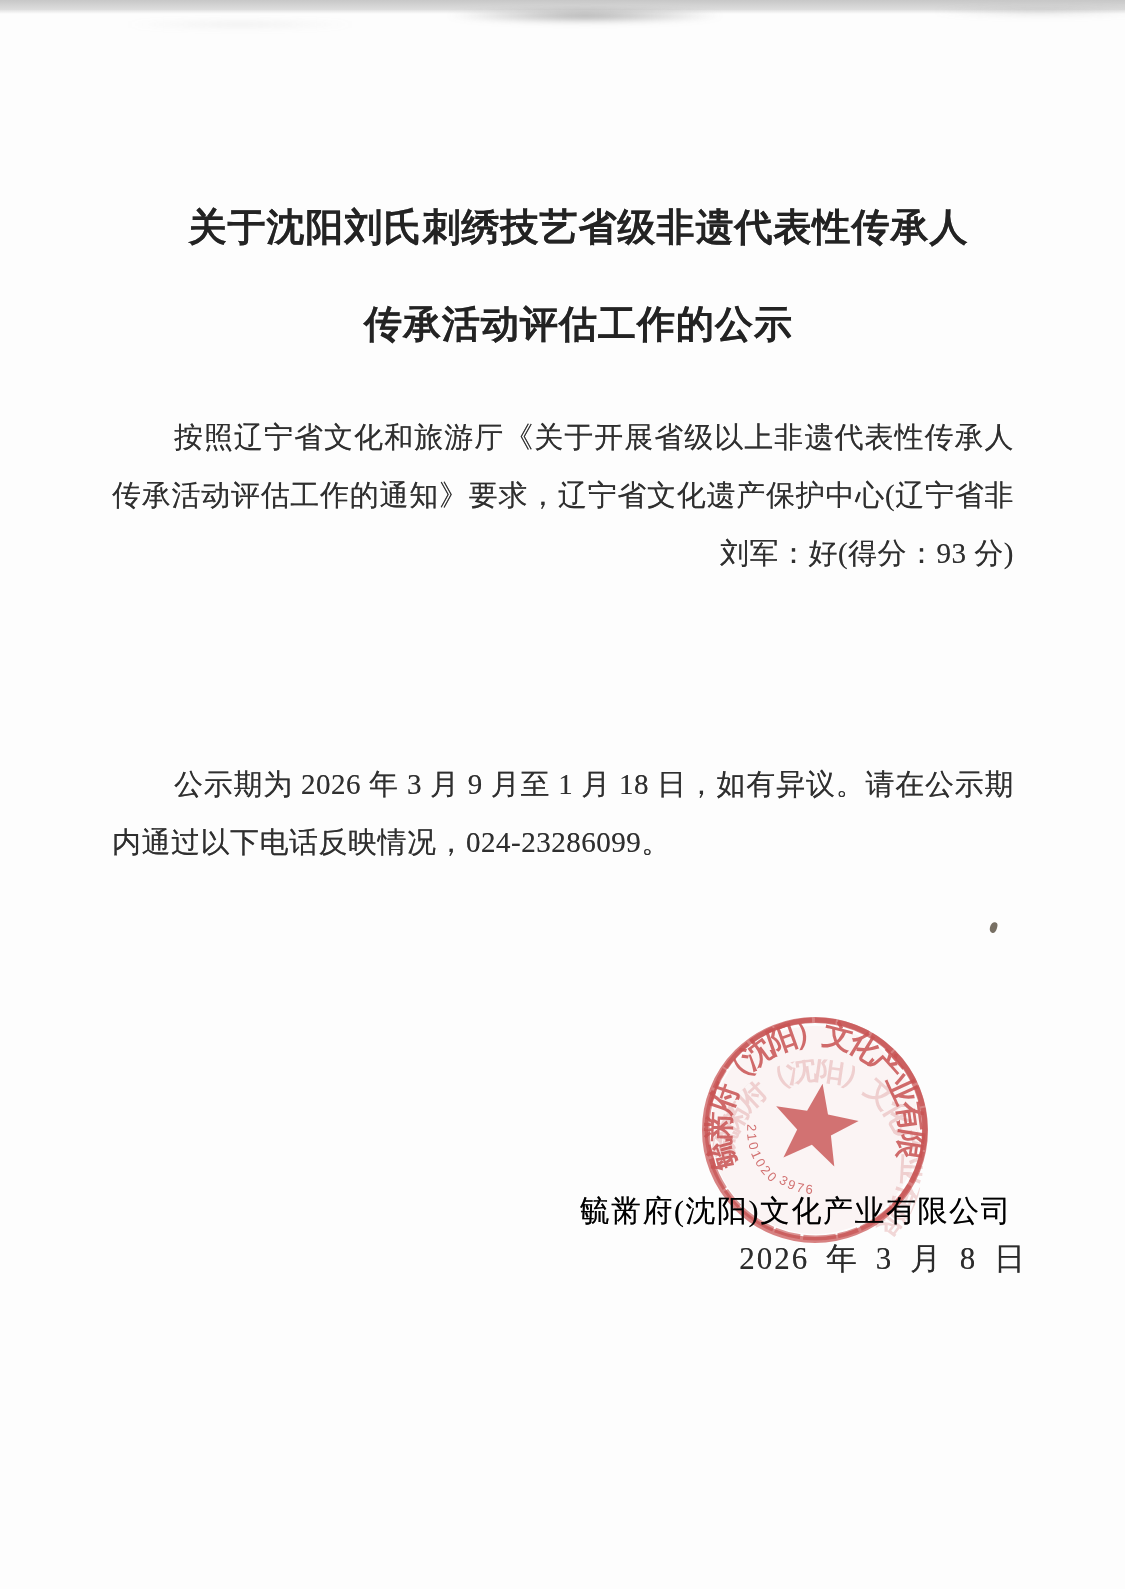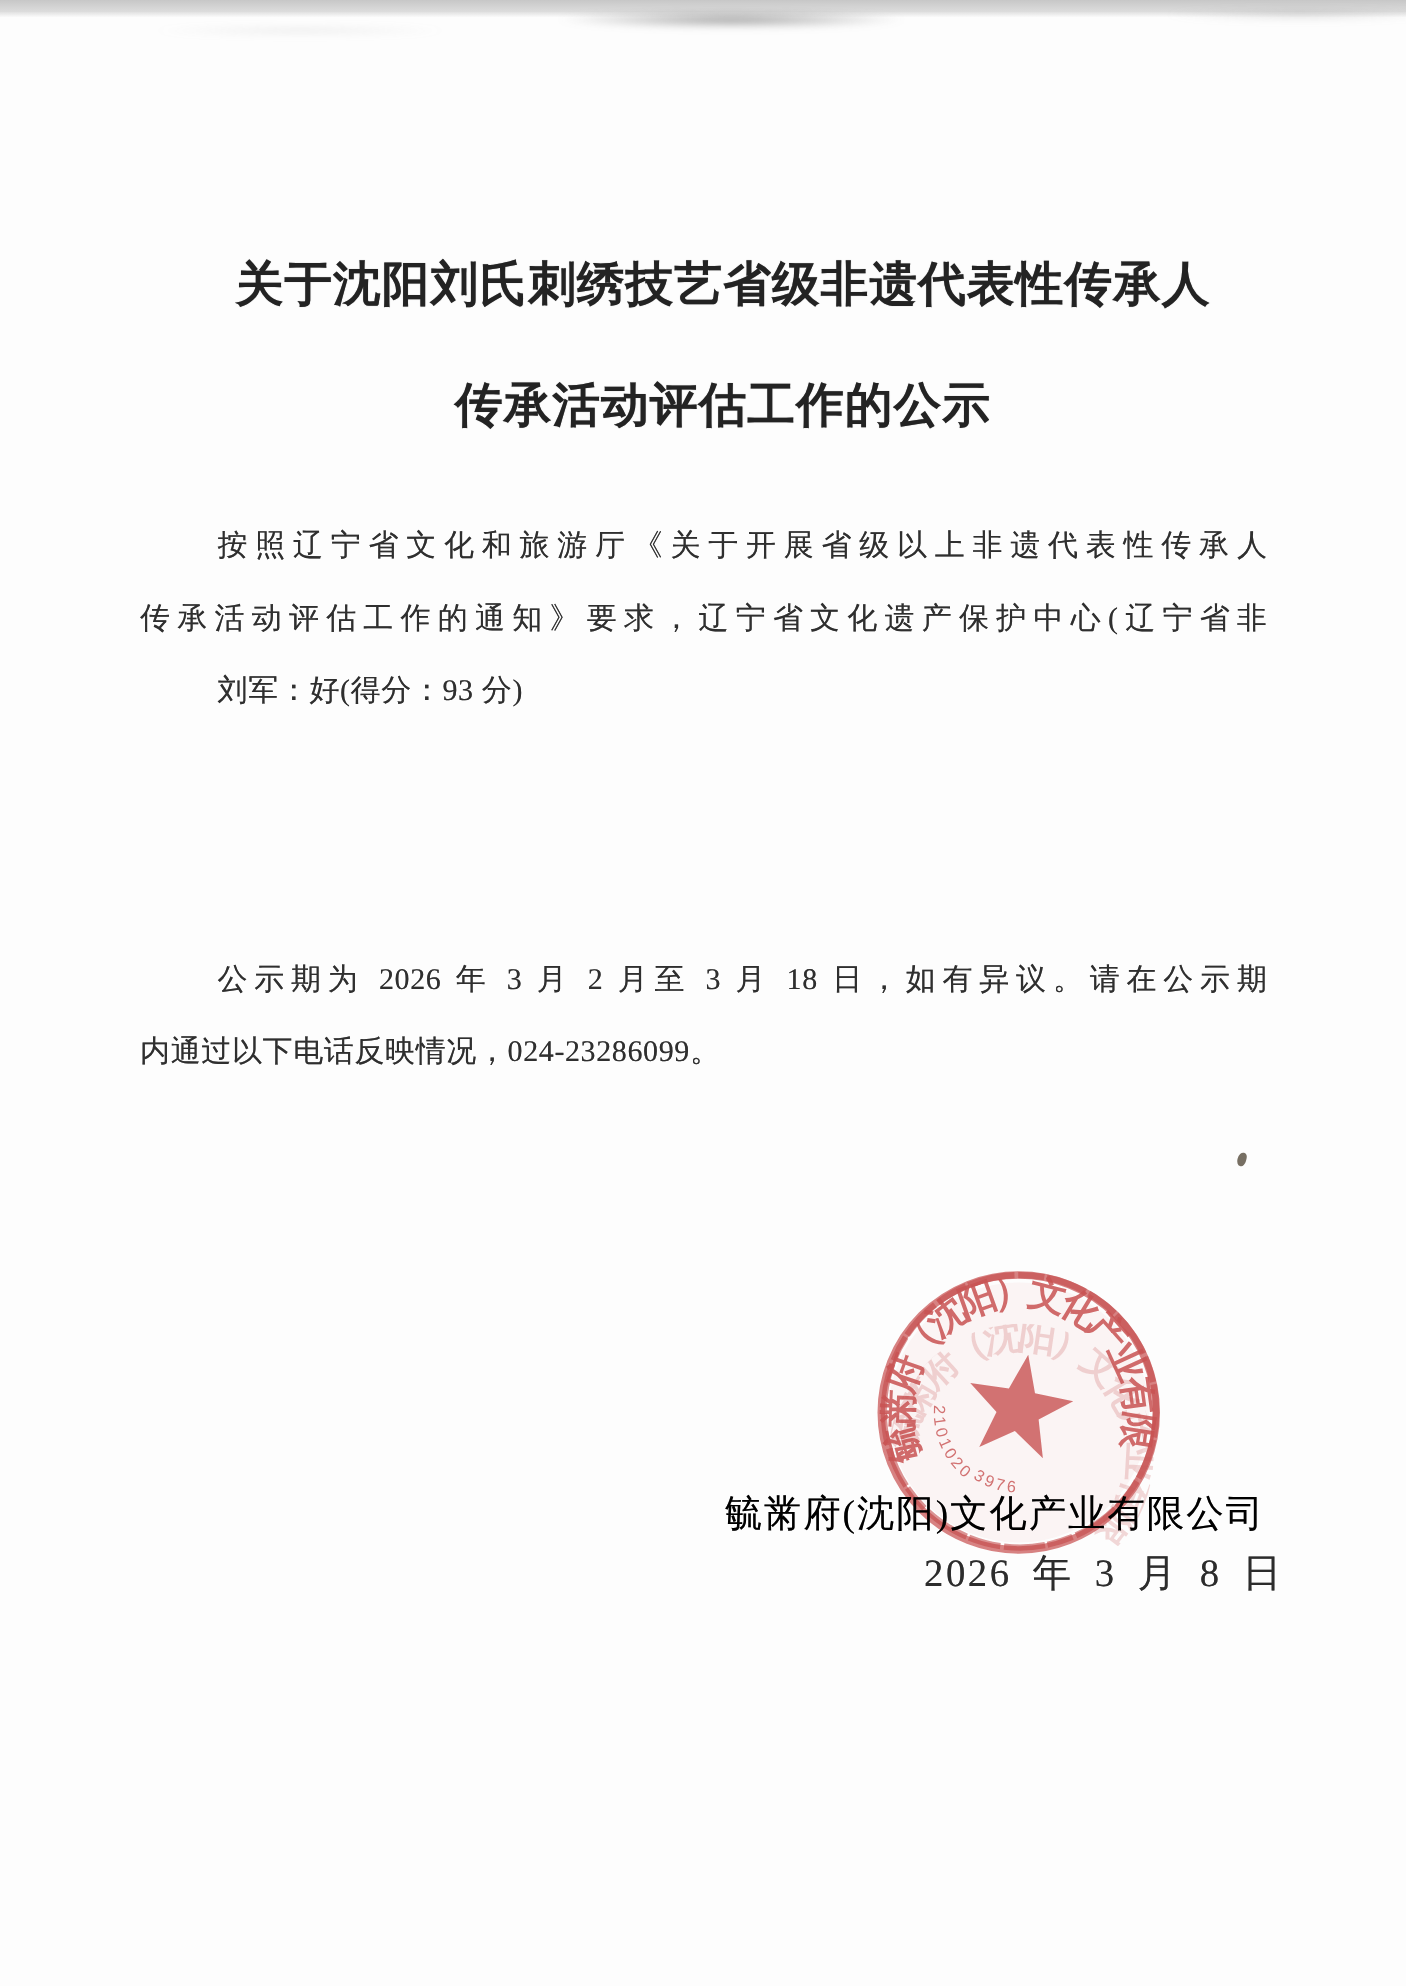--- a/index.html
+++ b/index.html
@@ -27,27 +27,27 @@
   .title{
     position:absolute;left:0;width:1125px;margin:16px;text-align:center;
     font-family:"Liberation Sans", sans-serif;
     font-weight:bold;font-size:38px;color:#232323;letter-spacing:1px;
     text-shadow:0 0 .6px rgba(0,0,0,.55);
   }
   .t1{top:186px;}
   .t2{top:283px;}
   .para{
     position:absolute;left:112px;width:902px;
-    font-size:24px;letter-spacing:.5px;
+    font-size:29px;letter-spacing:.5px;
     text-shadow:0 0 .5px rgba(0,0,0,.5);
   }
   .p1{top:408px;}
   .p2{top:755px;}
   .bl{line-height:58px;min-height:58px;}
-  .ind{text-indent:62px;}
+  .ind{text-indent:62px;text-align:right;}
   .just{text-align:justify;text-align-last:justify;}
   .sig{
     position:absolute;text-shadow:0 0 .5px rgba(0,0,0,.5);
   }
   .company{top:1181px;right:113px;font-size:30px;letter-spacing:1.5px;color:#000000;margin-top:10px;}
   .date{top:1238px;right:98px;font-size:31px;letter-spacing:2px;word-spacing:7px;color:#2c2c2c;}
   .seal-wrap{
     position:absolute;left:680px;top:995px;width:270px;height:270px;
     mix-blend-mode:multiply;filter:blur(.4px);opacity:.93;
   }
@@ -84,21 +84,21 @@
   <h1 class="title t1">关于沈阳刘氏刺绣技艺省级非遗代表性传承人</h1>
   <h1 class="title t2">传承活动评估工作的公示</h1>
 
   <div class="para p1">
     <div class="bl ind just">按照辽宁省文化和旅游厅《关于开展省级以上非遗代表性传承人</div>
     <div class="bl just">传承活动评估工作的通知》要求，辽宁省文化遗产保护中心(辽宁省非</div>
     <div class="bl ind">刘军：好(得分：93 分)</div>
   </div>
 
   <div class="para p2">
-    <div class="bl ind just">公示期为 2026 年 3 月 2 月至 3 月 18 日，如有异议。请在公示期</div>
+    <div class="bl ind just">公示期为 2026 年 3 月 9 月至 1 月 18 日，如有异议。请在公示期</div>
     <div class="bl">内通过以下电话反映情况，024-23286099。</div>
   </div>
 
   <div class="sig company">毓黹府(沈阳)文化产业有限公司</div>
   <div class="sig date">2026 年 3 月 8 日</div>
 
   <div class="seal-wrap">
     <svg viewBox="0 0 270 270" width="270" height="270">
       <defs>
         <path id="sealArc" d="M57.1,171.3 A86,86 0 1 1 212.9,171.3" fill="none"></path>

